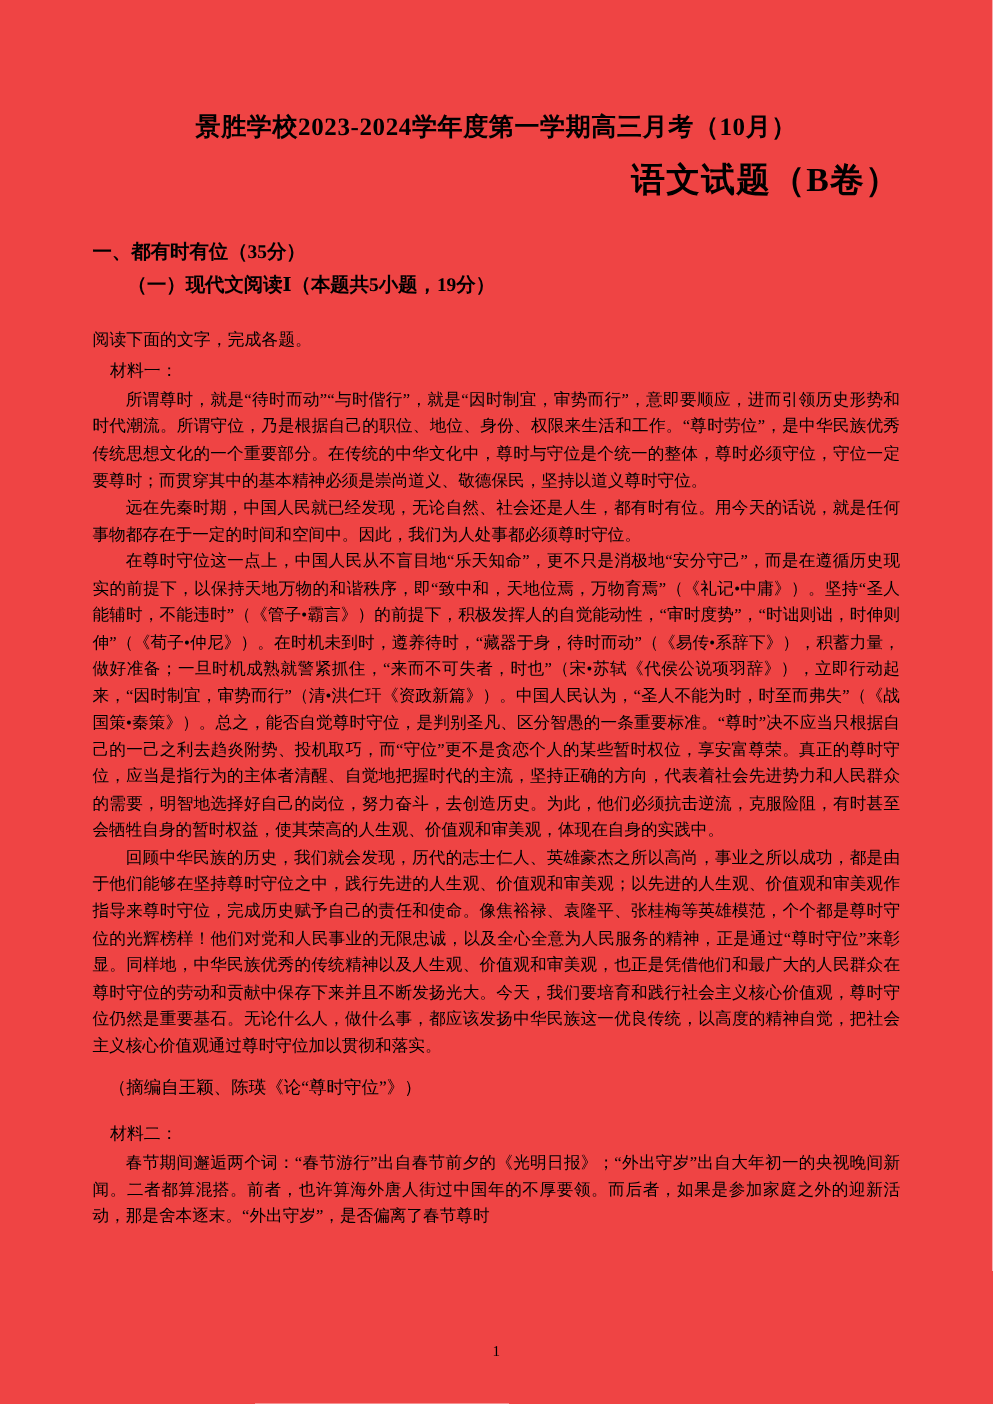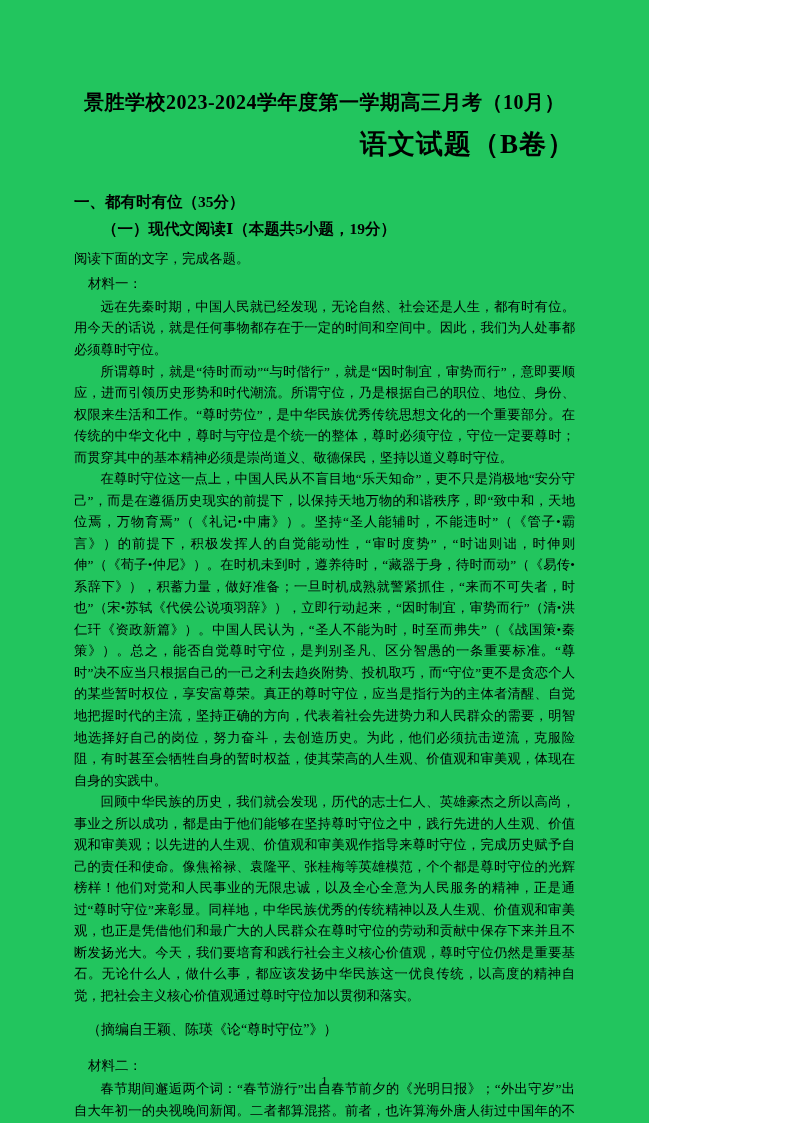--- a/index.html
+++ b/index.html
@@ -5,26 +5,26 @@
   html, body {
     margin: 0;
     padding: 0;
     background: #ffffff;
   }
   body {
     font-family: "Liberation Serif", "DejaVu Serif", serif;
     color: #000000;
   }
   .page {
-    width: 649px;
+    width: 794px;
     height: 1123px;
     position: relative;
     box-sizing: border-box;
     padding: 88px 74px 40px 74px;
-    background: #22c55e;
+    background: #ef4444;
     overflow: hidden;
   }
   .title-main {
     text-align: center;
     font-size: 20px;
     font-weight: bold;
     letter-spacing: 0.5px;
     margin: 0 0 10px 0;
     line-height: 1.4;
   }
@@ -38,21 +38,21 @@
   }
   .sec-heading {
     font-size: 15.5px;
     font-weight: bold;
     margin: 0 0 2px 0;
     line-height: 1.6;
   }
   .sub-heading {
     font-size: 15.5px;
     font-weight: bold;
-    margin: 0 0 7px 0;
+    margin: 0 0 20px 0;
     padding-left: 28px;
     line-height: 1.6;
   }
   .lead {
     font-size: 13.5px;
     margin: 0 0 2px 0;
     line-height: 1.65;
   }
   .mat-label {
     font-size: 13.5px;
@@ -90,22 +90,22 @@
 <div class="page">
 
   <h1 class="title-main">景胜学校2023-2024学年度第一学期高三月考（10月）</h1>
   <h2 class="title-sub">语文试题（B卷）</h2>
 
   <div class="sec-heading">一、都有时有位（35分）</div>
   <div class="sub-heading">（一）现代文阅读Ⅰ（本题共5小题，19分）</div>
   <div class="lead">阅读下面的文字，完成各题。</div>
 
   <div class="mat-label">材料一：</div>
+  <p class="body-text">所谓尊时，就是“待时而动”“与时偕行”，就是“因时制宜，审势而行”，意即要顺应，进而引领历史形势和时代潮流。所谓守位，乃是根据自己的职位、地位、身份、权限来生活和工作。“尊时劳位”，是中华民族优秀传统思想文化的一个重要部分。在传统的中华文化中，尊时与守位是个统一的整体，尊时必须守位，守位一定要尊时；而贯穿其中的基本精神必须是崇尚道义、敬德保民，坚持以道义尊时守位。</p>
   <p class="body-text">远在先秦时期，中国人民就已经发现，无论自然、社会还是人生，都有时有位。用今天的话说，就是任何事物都存在于一定的时间和空间中。因此，我们为人处事都必须尊时守位。</p>
-  <p class="body-text">所谓尊时，就是“待时而动”“与时偕行”，就是“因时制宜，审势而行”，意即要顺应，进而引领历史形势和时代潮流。所谓守位，乃是根据自己的职位、地位、身份、权限来生活和工作。“尊时劳位”，是中华民族优秀传统思想文化的一个重要部分。在传统的中华文化中，尊时与守位是个统一的整体，尊时必须守位，守位一定要尊时；而贯穿其中的基本精神必须是崇尚道义、敬德保民，坚持以道义尊时守位。</p>
   <p class="body-text">在尊时守位这一点上，中国人民从不盲目地“乐天知命”，更不只是消极地“安分守己”，而是在遵循历史现实的前提下，以保持天地万物的和谐秩序，即“致中和，天地位焉，万物育焉”（《礼记•中庸》）。坚持“圣人能辅时，不能违时”（《管子•霸言》）的前提下，积极发挥人的自觉能动性，“审时度势”，“时诎则诎，时伸则伸”（《荀子•仲尼》）。在时机未到时，遵养待时，“藏器于身，待时而动”（《易传•系辞下》），积蓄力量，做好准备；一旦时机成熟就警紧抓住，“来而不可失者，时也”（宋•苏轼《代侯公说项羽辞》），立即行动起来，“因时制宜，审势而行”（清•洪仁玕《资政新篇》）。中国人民认为，“圣人不能为时，时至而弗失”（《战国策•秦策》）。总之，能否自觉尊时守位，是判别圣凡、区分智愚的一条重要标准。“尊时”决不应当只根据自己的一己之利去趋炎附势、投机取巧，而“守位”更不是贪恋个人的某些暂时权位，享安富尊荣。真正的尊时守位，应当是指行为的主体者清醒、自觉地把握时代的主流，坚持正确的方向，代表着社会先进势力和人民群众的需要，明智地选择好自己的岗位，努力奋斗，去创造历史。为此，他们必须抗击逆流，克服险阻，有时甚至会牺牲自身的暂时权益，使其荣高的人生观、价值观和审美观，体现在自身的实践中。</p>
   <p class="body-text">回顾中华民族的历史，我们就会发现，历代的志士仁人、英雄豪杰之所以高尚，事业之所以成功，都是由于他们能够在坚持尊时守位之中，践行先进的人生观、价值观和审美观；以先进的人生观、价值观和审美观作指导来尊时守位，完成历史赋予自己的责任和使命。像焦裕禄、袁隆平、张桂梅等英雄模范，个个都是尊时守位的光辉榜样！他们对党和人民事业的无限忠诚，以及全心全意为人民服务的精神，正是通过“尊时守位”来彰显。同样地，中华民族优秀的传统精神以及人生观、价值观和审美观，也正是凭借他们和最广大的人民群众在尊时守位的劳动和贡献中保存下来并且不断发扬光大。今天，我们要培育和践行社会主义核心价值观，尊时守位仍然是重要基石。无论什么人，做什么事，都应该发扬中华民族这一优良传统，以高度的精神自觉，把社会主义核心价值观通过尊时守位加以贯彻和落实。</p>
   <p class="source-line">（摘编自王颖、陈瑛《论“尊时守位”》）</p>
 
   <div class="mat-label">材料二：</div>
   <p class="body-text">春节期间邂逅两个词：“春节游行”出自春节前夕的《光明日报》；“外出守岁”出自大年初一的央视晚间新闻。二者都算混搭。前者，也许算海外唐人街过中国年的不厚要领。而后者，如果是参加家庭之外的迎新活动，那是舍本逐末。“外出守岁”，是否偏离了春节尊时</p>
 
   <div class="page-number">1</div>
 </div>
 

